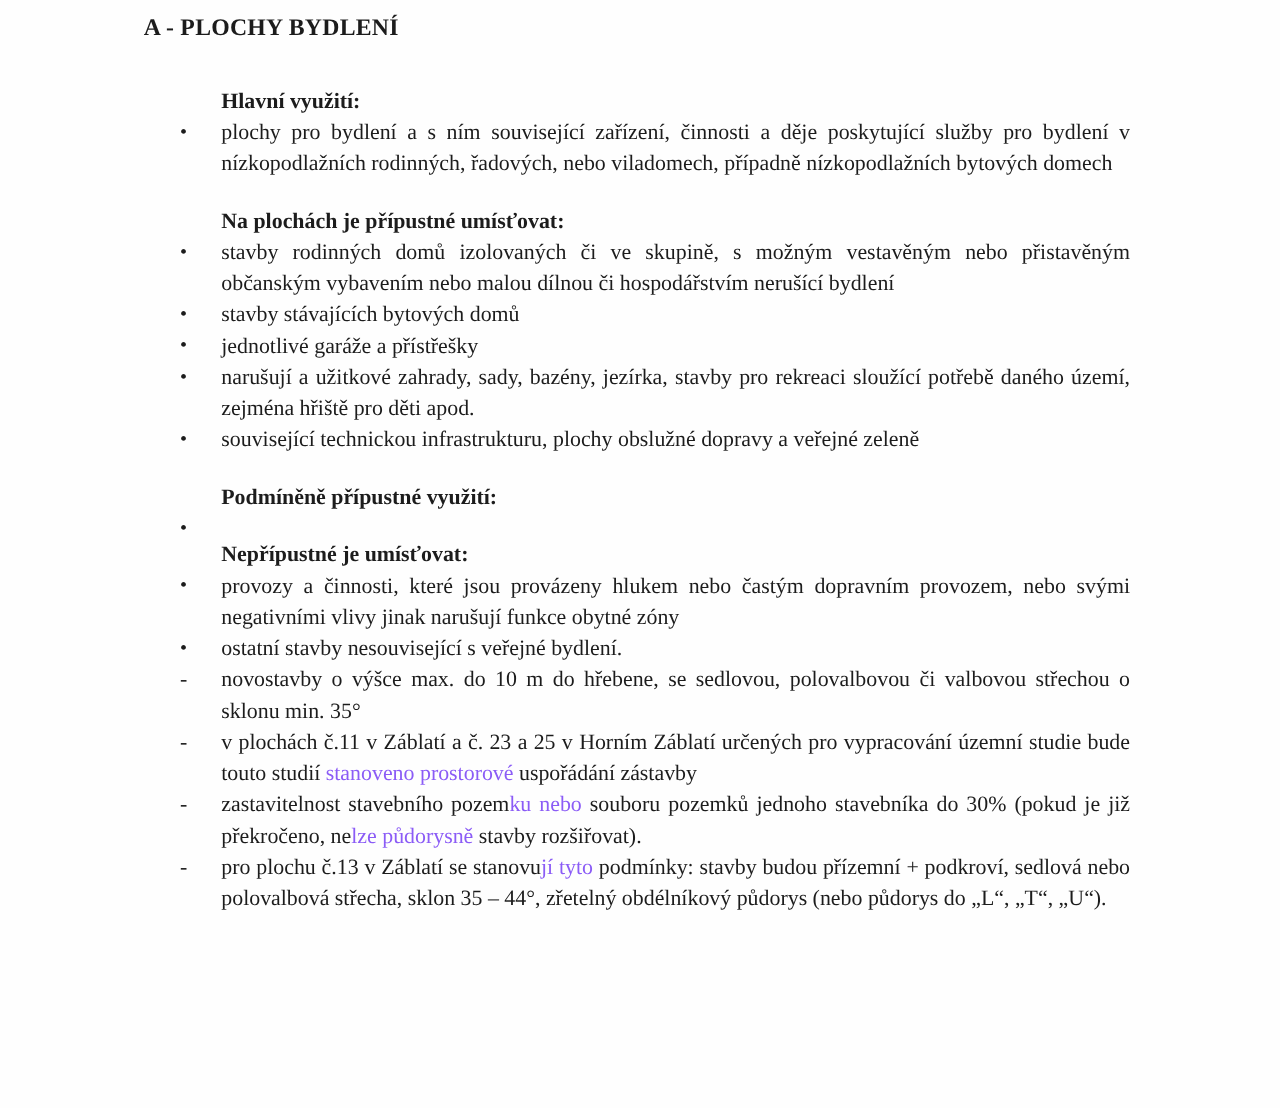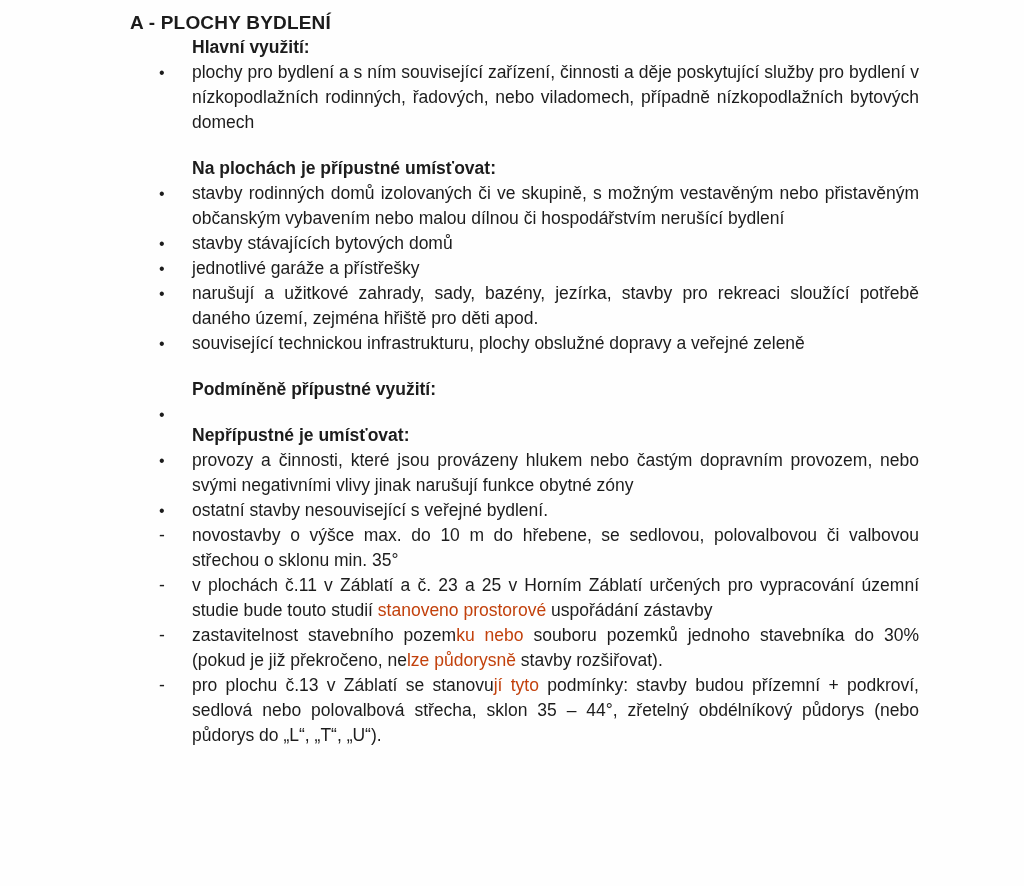--- a/index.html
+++ b/index.html
@@ -11,36 +11,37 @@
     overflow: hidden;
   }
   .page {
     position: relative;
     width: 1024px;
     height: 886px;
     background: #fefefe;
   }
   .doc {
     position: absolute;
-    left: 130px;
+    left: 115px;
     top: 10px;
     width: 789px;
-    font-family: Liberation Sans, sans-serif;
+    font-family: Liberation Serif, serif;
     font-size: 17.5px;
     line-height: 25px;
     color: #1c1c1c;
   }
   .h1 {
     font-weight: bold;
     font-size: 19px;
     letter-spacing: 0.2px;
   }
   .h2 {
     font-weight: bold;
     margin-left: 62px;
+    margin-top: 33px;
   }
   .gap {
     margin-top: 21px;
   }
   .li {
     position: relative;
     margin-left: 62px;
     text-align: justify;
   }
   .marker {
@@ -48,21 +49,21 @@
     left: -33px;
     top: 0;
   }
   .marker.bullet {
     font-size: 16px;
   }
   .bold {
     font-weight: bold;
   }
   .faded {
-    color: #c2410c;
+    color: #8b5cf6;
   }
 </style>
 </head>
 <body>
 
 <div class="page">
   <div class="doc" id="doc">
       <div class="h1"><span class="bold">A - PLOCHY BYDLENÍ</span></div>
       <div class="h2"><span class="bold">Hlavní využití:</span></div>
       <div class="li"><span class="marker bullet">•</span><span class="li-text"><span>plochy pro bydlení a s ním související zařízení, činnosti a děje poskytující služby pro bydlení v nízkopodlažních rodinných, řadových, nebo viladomech, případně nízkopodlažních bytových domech</span></span></div>

